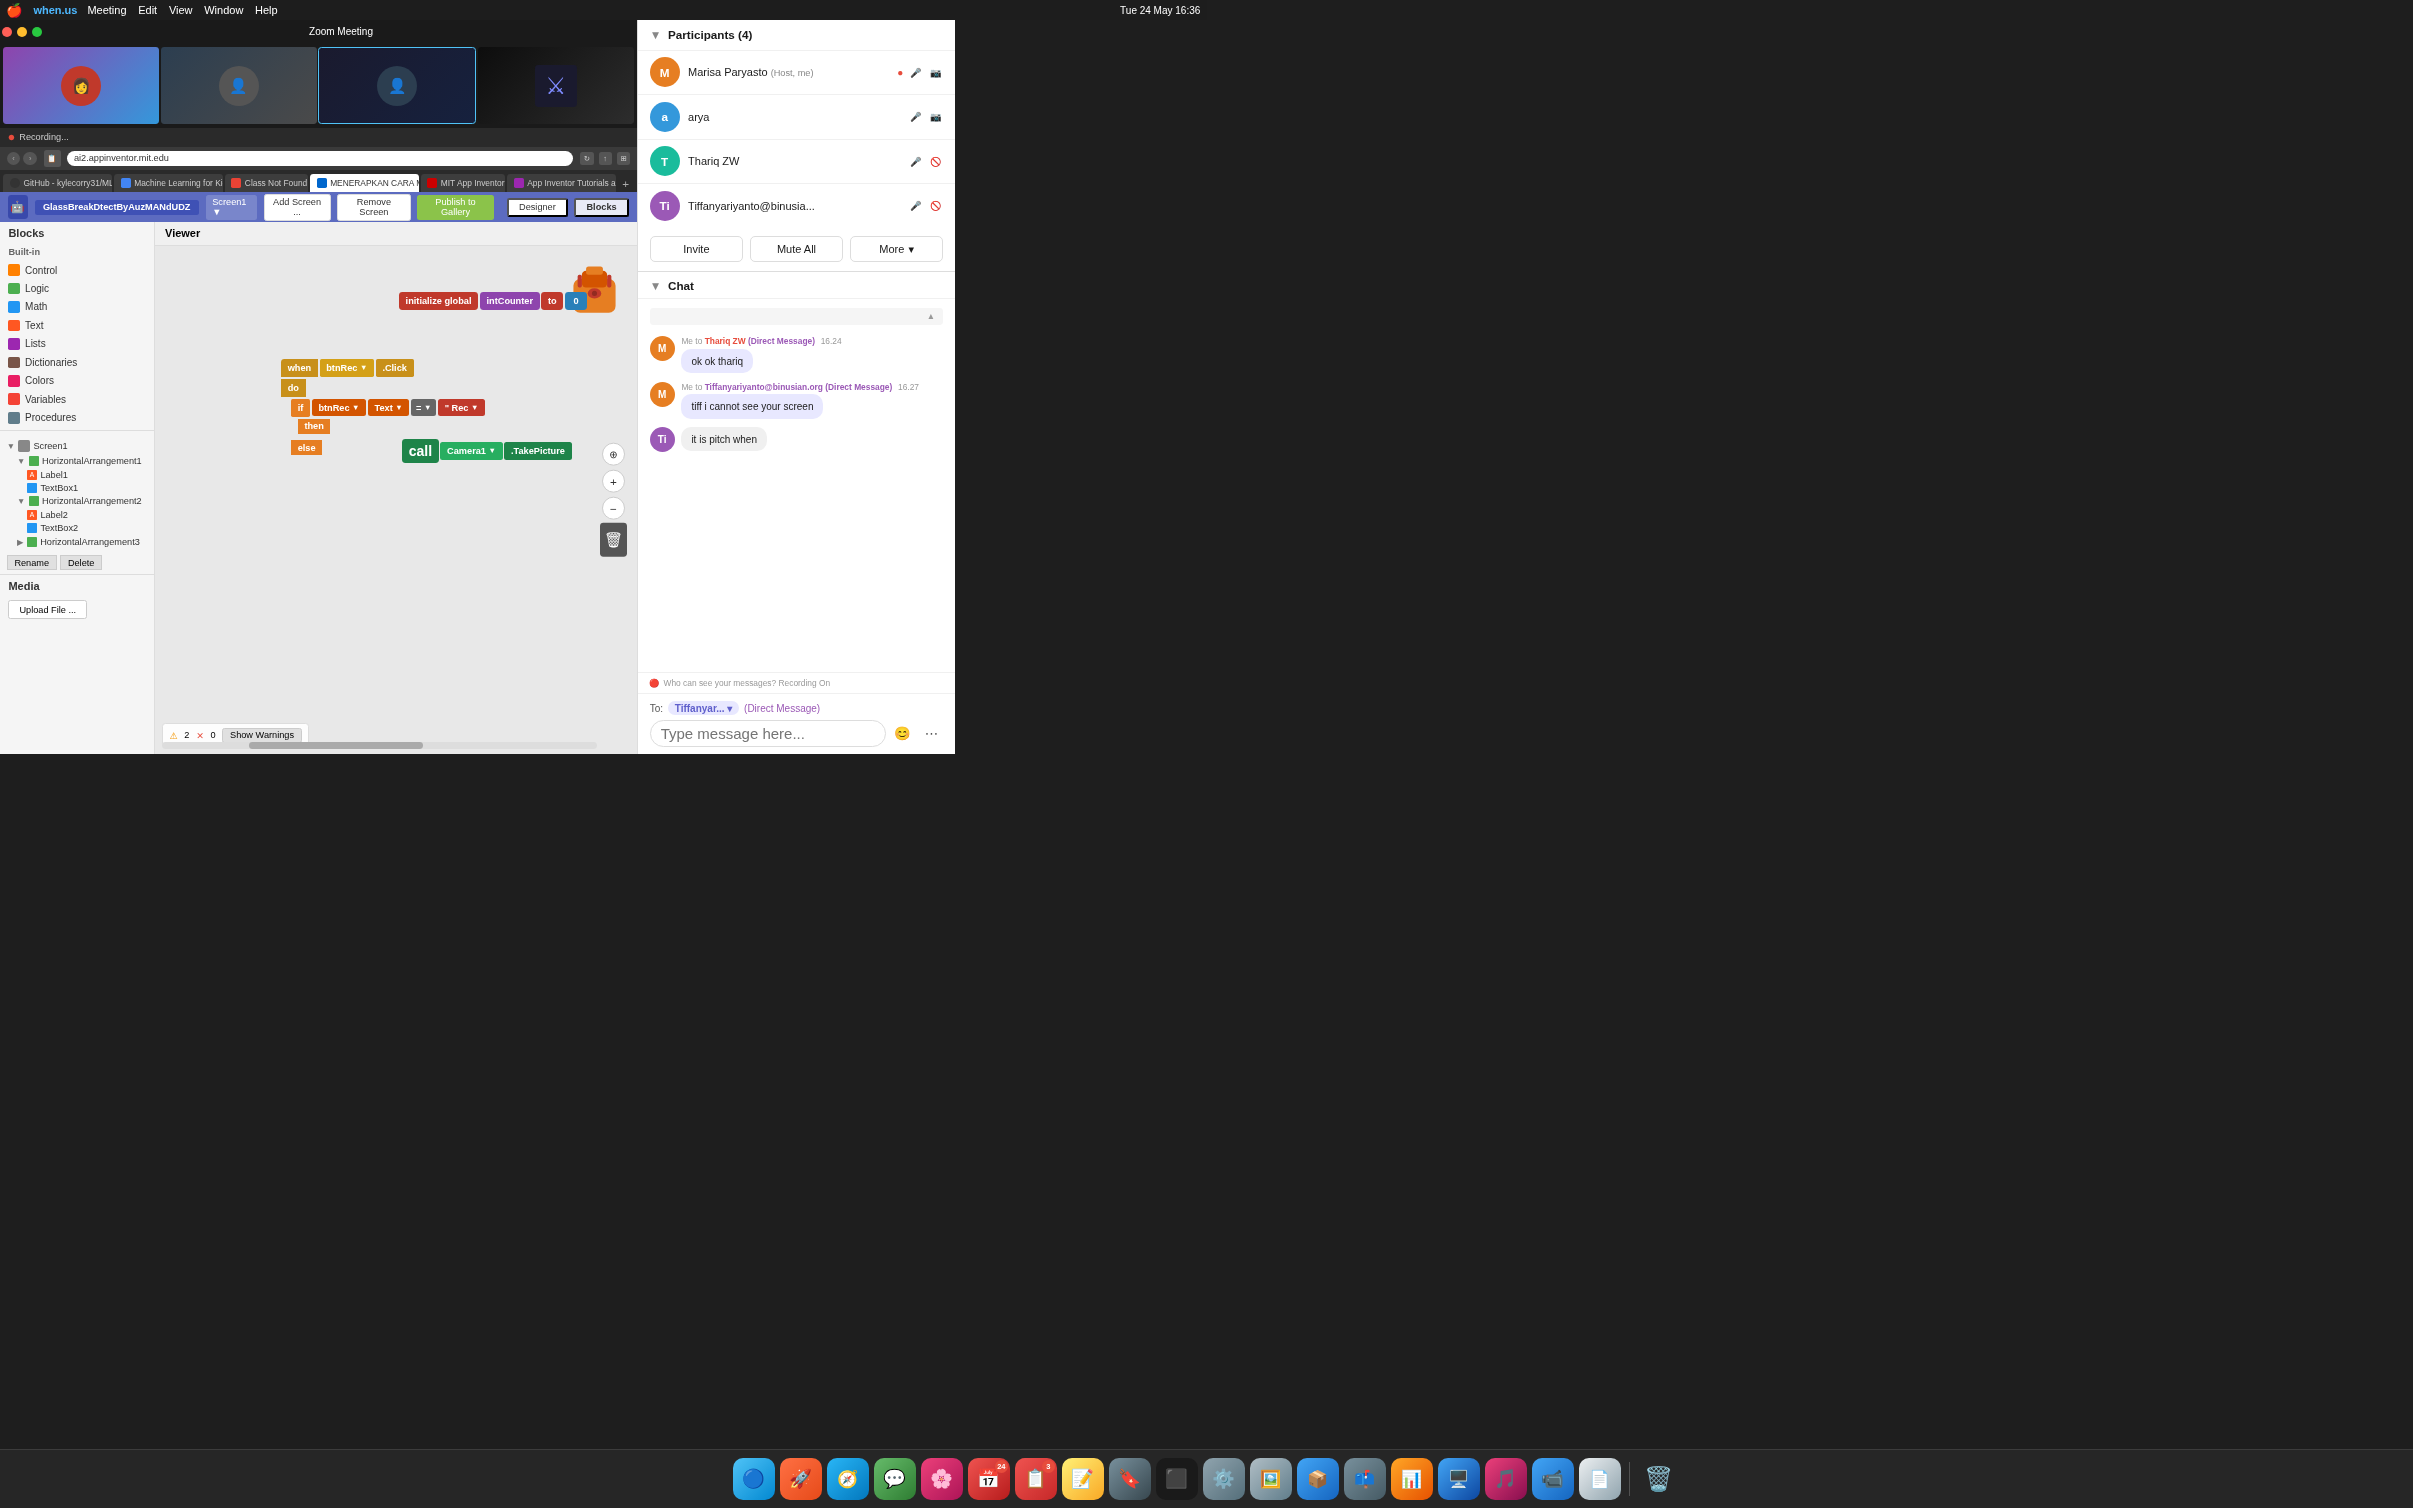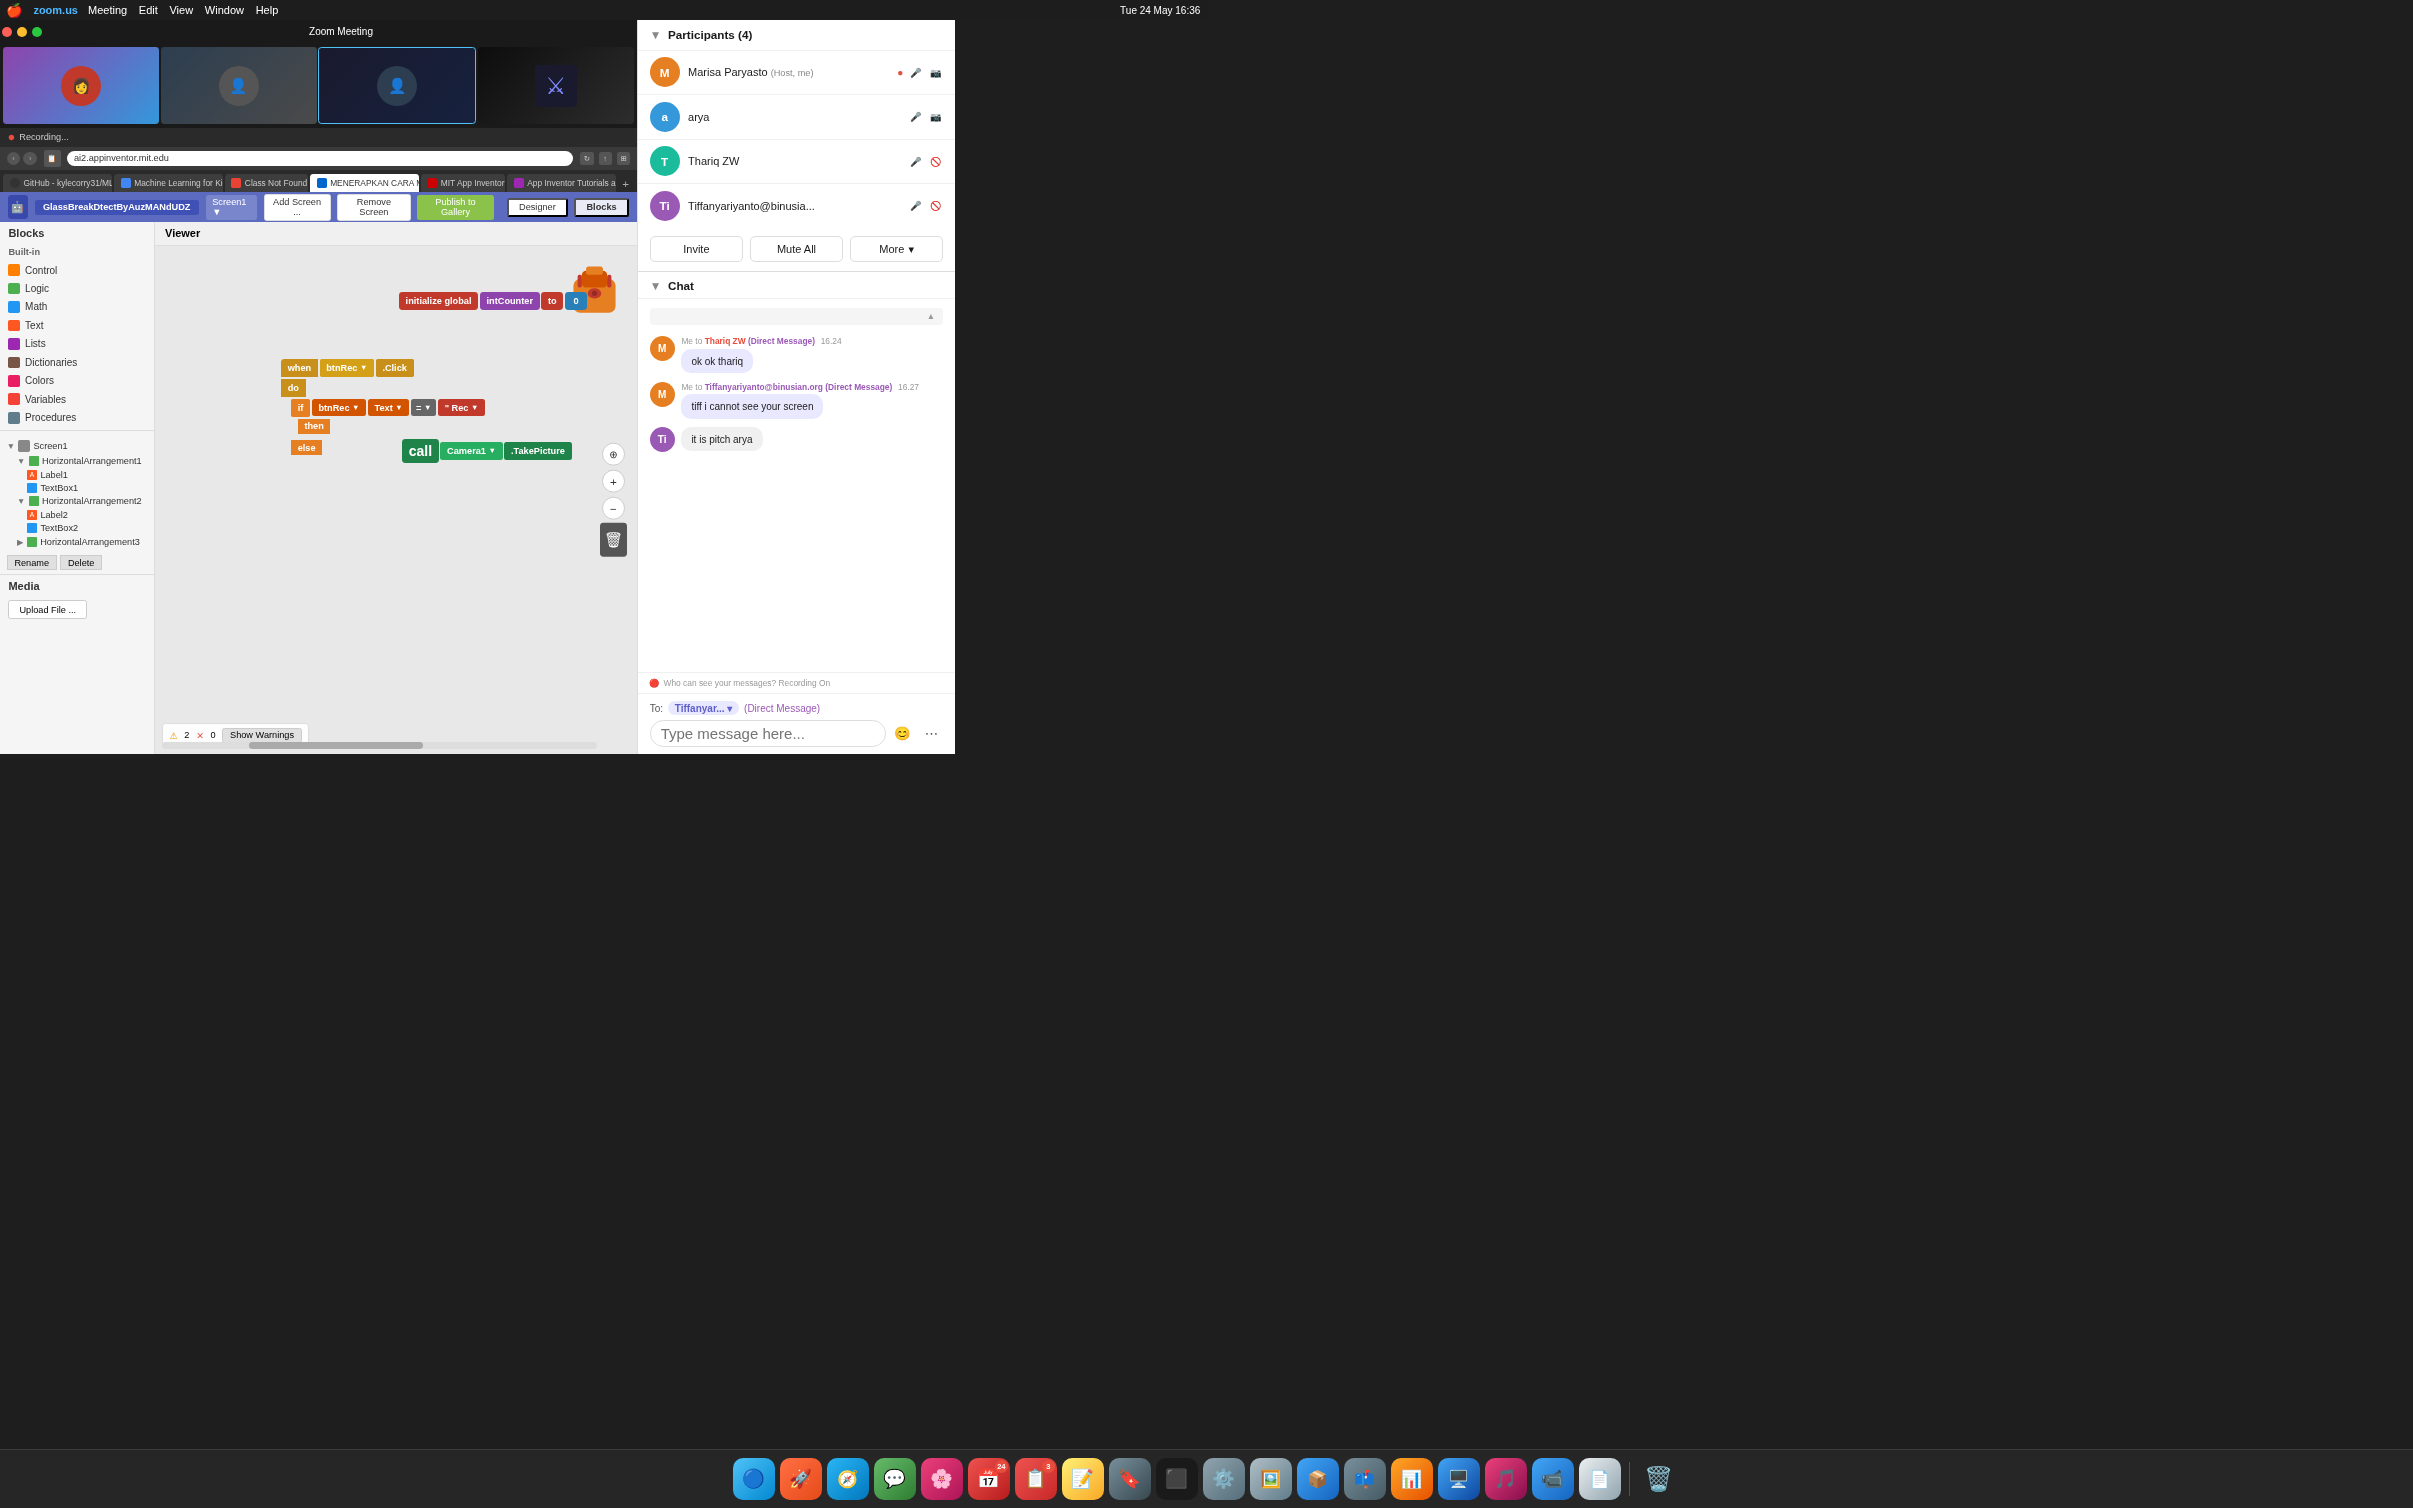--- a/index.html
+++ b/index.html
@@ -665,21 +665,21 @@
       background: #aaa;
       border-radius: 3.4px;
       margin-left: 20%;
     }
   </style>
 </head>
 <body>
 
 <div class="menu-bar">
   <span style="font-size:13.4px">🍎</span>
-  <span style="font-weight:700;color:#4db8ff">zoom.us</span>
+  <span style="font-weight:700;color:#4db8ff">when.us</span>
   <div class="menu-bar-items">
     <span>Meeting</span>
     <span>Edit</span>
     <span>View</span>
     <span>Window</span>
     <span>Help</span>
   </div>
   <div class="menu-bar-right">
     <span style="color:white">Tue 24 May  16:36</span>
   </div>
@@ -1068,21 +1068,21 @@
               <span class="chat-meta-dm">(Direct Message)</span>
               <span style="margin-left:3.4px;">16.27</span>
             </div>
             <div class="chat-bubble">tiff i cannot see your screen</div>
           </div>
         </div>
 
         <div class="chat-msg">
           <div class="chat-avatar av-purple">Ti</div>
           <div class="chat-bubble-wrap">
-            <div class="chat-bubble chat-bubble-gray">it is pitch arya</div>
+            <div class="chat-bubble chat-bubble-gray">it is pitch when</div>
           </div>
         </div>
       </div>
 
       <div class="who-can-see">
         <span>🔴</span>
         <span>Who can see your messages? Recording On</span>
       </div>
 
       <div class="chat-input-area">

